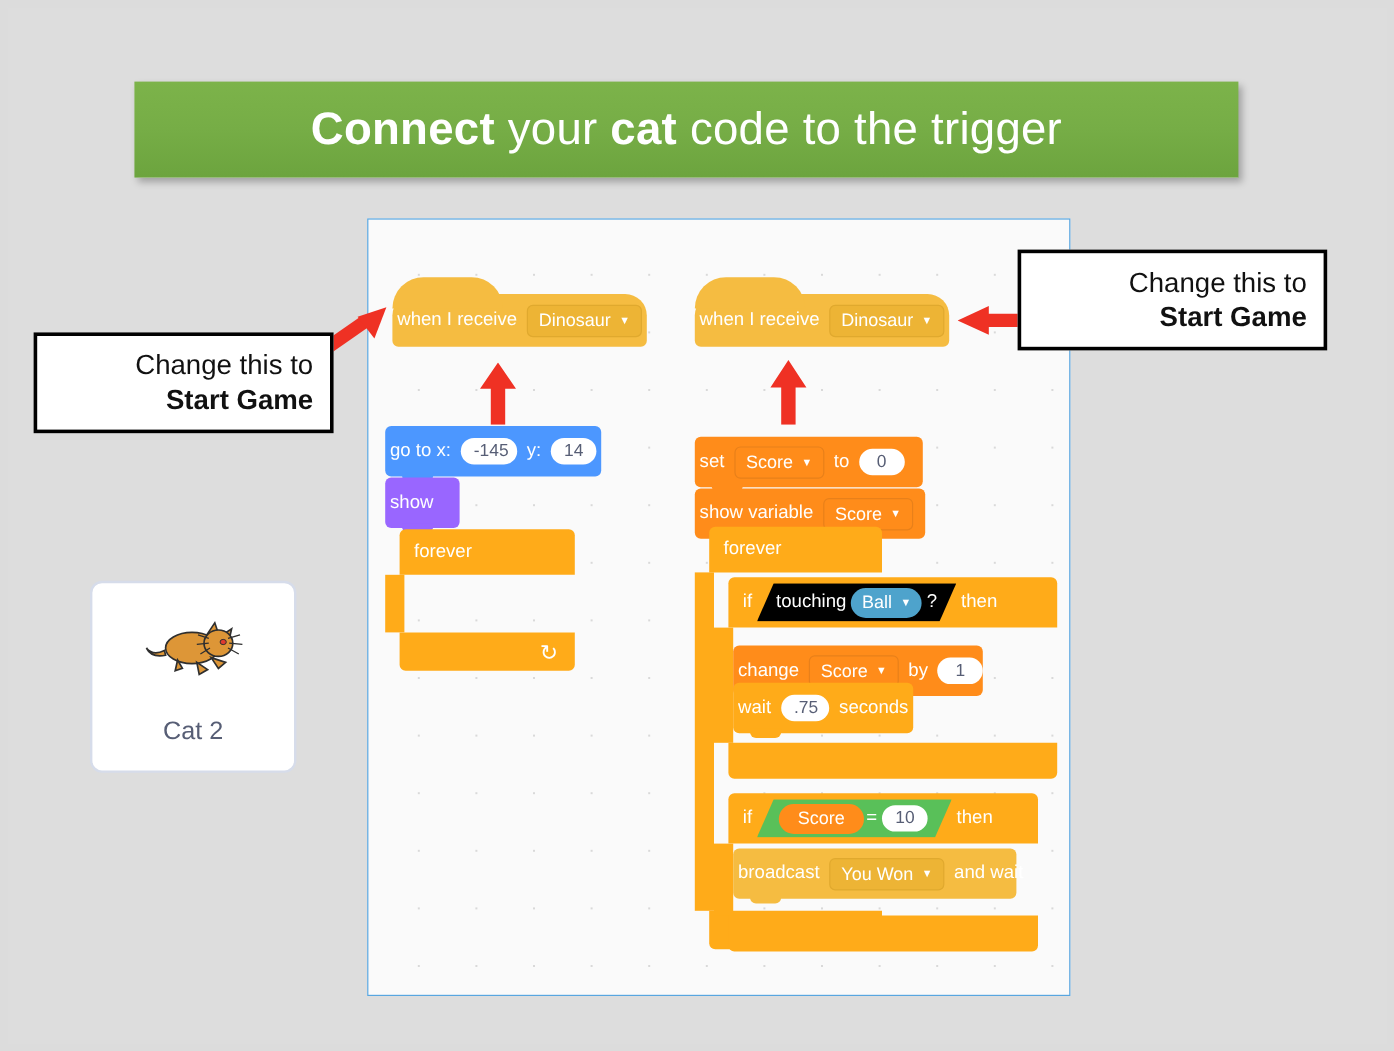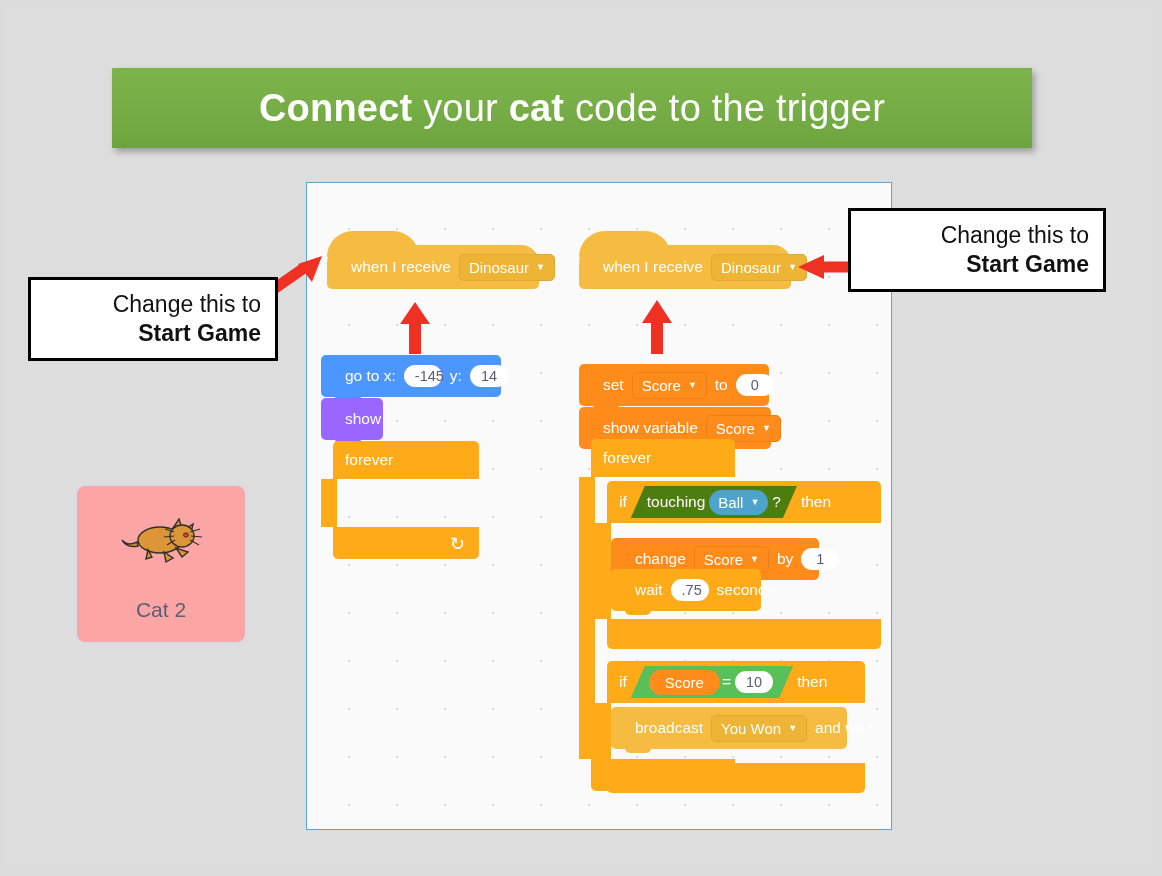--- a/index.html
+++ b/index.html
@@ -57,21 +57,21 @@
 
   
   .blk {
     position: absolute;
     box-sizing: border-box;
     display: flex;
     align-items: center;
     color: #fff;
     font-size: 15.5px;
     border-radius: 5px;
-    padding: 0 20px;
+    padding: 0 0;
     white-space: nowrap;
   }
   .blk .lbl { margin: 0 4px; }
 
   
   .notch-b::after {
     content: "";
     position: absolute;
     left: 14px; bottom: -4px;
     width: 26px; height: 8px;
@@ -139,21 +139,21 @@
   }
 
   
   .hex {
     display: flex; align-items: center;
     padding: 0 16px;
     height: 32px;
     margin: 0 4px;
     clip-path: polygon(14px 0, 100% 0, calc(100% - 14px) 100%, 0 100%);
   }
-  .hex-sensing { background: #4d7c0f; }
+  .hex-sensing { background: #000000; }
   .hex-ops     { background: #59c059; }
 
   
   .cshell { position: absolute; }
   .cshell .c-top, .cshell .c-bot {
     position: absolute; left: 12px;
     box-sizing: border-box;
     display: flex; align-items: center;
     color: #fff; font-size: 15.5px;
     padding: 0 12px;
@@ -188,21 +188,21 @@
   .callout .l2 { font-weight: bold; }
 
   
   .arrow-svg { position: absolute; z-index: 7; }
 
   
   #sprite-card {
     position: absolute;
     left: 75px; top: 484px;
     width: 168px; height: 156px;
-    background: #fca5a5;
+    background: #ffffff;
     border: 2px solid #d6dcea;
     border-radius: 10px;
     z-index: 4;
     display: flex;
     flex-direction: column;
     align-items: center;
     justify-content: flex-start;
   }
   #sprite-name {
     position: absolute;

